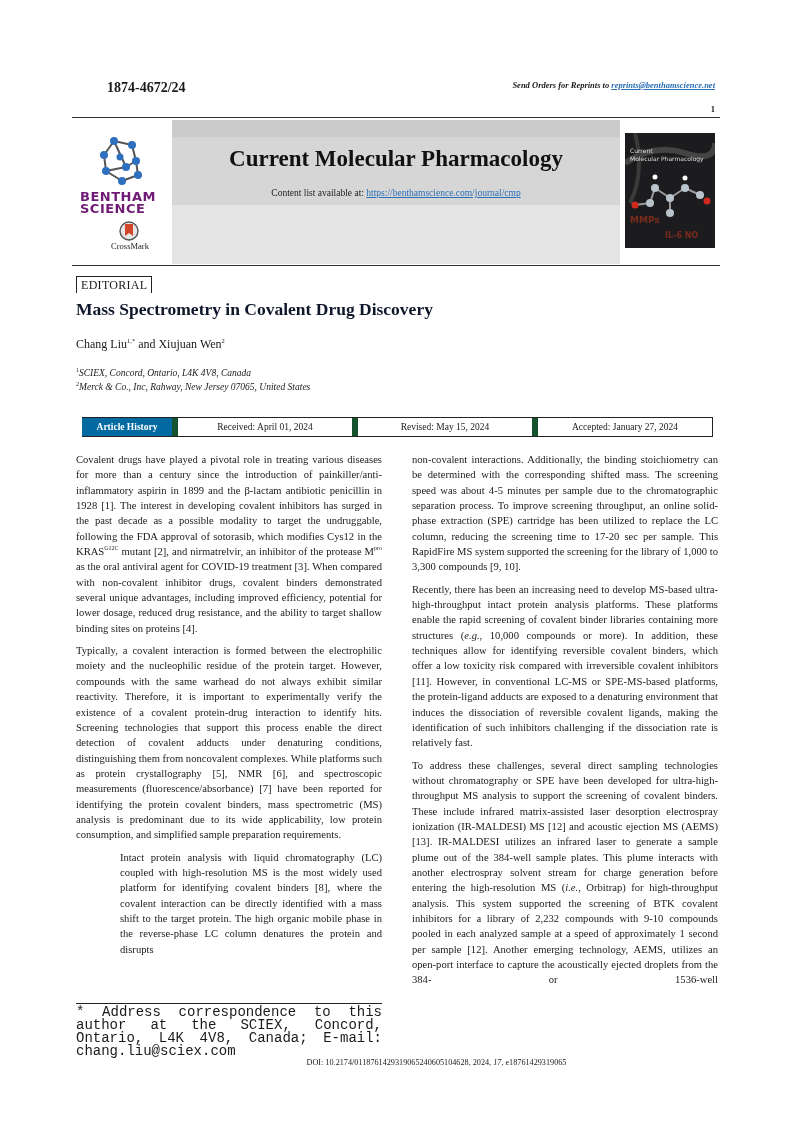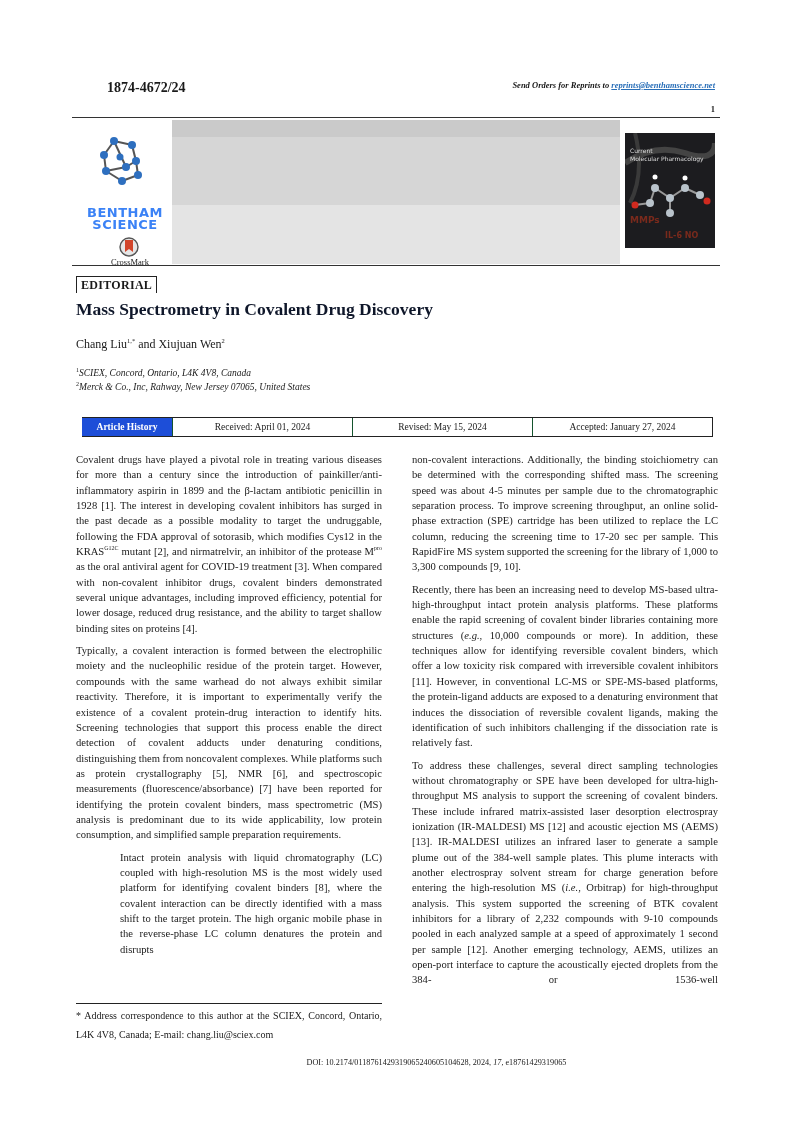--- a/index.html
+++ b/index.html
@@ -22,44 +22,44 @@
   .banner-top { position:absolute; left:0; top:0; width:100%; height:17px; background:#cacaca; }
   .banner-mid { position:absolute; left:0; top:17px; width:100%; height:68px; background:#d6d6d6; }
   .journal-title { position:absolute; left:0; width:100%; top:26px; text-align:center;
                    font-size: 23px; font-weight: bold; color:#111; }
   .content-list { position:absolute; left:0; width:100%; top:68px; text-align:center; font-size: 9.5px; color:#222; }
   .content-list a { color:#2a6fb8; text-decoration: underline; }
   .cover { left: 625px; top: 133px; width: 90px; height: 115px; background: #4d7c0f; overflow:hidden; }
 
   
   .editorial { left: 76px; top: 276px; padding: 0 4px; border: 1px solid #222; border-bottom: none;
-               font-size: 12px; font-weight: bold; letter-spacing: 0.3px; height: 16px; line-height: 16px; }
+               font-size: 12px; font-weight: normal; letter-spacing: 0.3px; height: 16px; line-height: 16px; }
   .article-title { left: 76px; top: 299px; font-size: 17.5px; font-weight: bold; color:#0f172a; }
   .authors { left: 76px; top: 337px; font-size: 12px; }
   .authors sup { font-size: 6.5px; }
   .affil { left: 76px; font-size: 9.5px; font-style: italic; }
   .affil sup { font-size: 6px; font-style: normal; }
   .affil1 { top: 367px; }
   .affil2 { top: 381px; }
 
   
   .history { left: 82px; top: 417px; width: 630px; height: 18px; display:flex;
              border: 1px solid #222; border-left:none; font-size: 9.5px; }
-  .history .lbl { width: 90px; background: #1d4ed8; color: #fff; font-weight: bold; text-align:center; line-height:18px; }
-  .history .cell { flex: 1; text-align:center; line-height:18px; border-left: 1px solid #14532d; }
+  .history .lbl { width: 90px; background: #0369a1; color: #fff; font-weight: bold; text-align:center; line-height:18px; }
+  .history .cell { flex: 1; text-align:center; line-height:18px; border-left: 6px solid #14532d; }
 
   
   .col { width: 306px; font-size: 10.6px; line-height: 15.35px; text-align: justify; }
   .col p { margin: 0 0 7px 0; }
   .col sup { font-size: 6px; line-height: 0; }
   .col-left { left: 76px; top: 452px; }
   .col-right { left: 412px; top: 452px; }
 
   .footnote-rule { left: 76px; top: 1003px; width: 306px; border-top: 1px solid #222; }
-  .footnote { left: 76px; top: 1006px; width: 306px; font-size: 10px; line-height: 19px; text-align: justify; }
+  .footnote { left: 76px; top: 1006px; width: 306px; font-size: 14px; line-height: 13px; text-align: justify; font-family: Liberation Mono, monospace; }
 
   .doi { left: 0; width: 793px; top: 1058px; text-align:center; font-size: 8.2px; padding-left: 40px; }
 </style>
 </head>
 <body>
 
 <div class="abs issn">1874-4672/24</div>
 <div class="abs reprints">
   <span>Send Orders for Reprints to </span><a>reprints@benthamscience.net</a>
 </div>
@@ -85,36 +85,40 @@
         <circle cx="40" cy="10" r="4"></circle>
         <circle cx="12" cy="20" r="4"></circle>
       <circle cx="44" cy="26" r="4"></circle>
         <circle cx="14" cy="36" r="4"></circle>
         <circle cx="34" cy="32" r="4"></circle>
       <circle cx="30" cy="46" r="4"></circle>
         <circle cx="46" cy="40" r="4"></circle>
         <circle cx="28" cy="22" r="3.5"></circle>
     </g>
   </svg>
-  <div style="font-family:'DejaVu Sans',sans-serif;font-weight:bold;color:#3b82f6;font-size:13px;line-height:12px;letter-spacing:0.5px;margin-top:18px;text-align:center;">
+  <div style="font-family:'DejaVu Sans',sans-serif;font-weight:bold;color:#701a75;font-size:13px;line-height:12px;letter-spacing:0.5px;margin-top:2px;">
     <div>BENTHAM</div>
     <div>SCIENCE</div>
   </div>
   <div style="display:flex;align-items:center;margin-top:6px;margin-left:8px;flex-direction:column;">
     <svg width="20" height="20" viewBox="0 0 20 20">
       <circle cx="10" cy="10" r="9" fill="#e6e6e6" stroke="#555" stroke-width="1.4"></circle>
       <path d="M6 3 H14 V15 L10 12 L6 15 Z" fill="#d2452b"></path>
     </svg>
     <span style="font-size:8.5px;margin-left:2px;">CrossMark</span>
   </div>
 </div>
 
 <div class="abs banner">
   <div class="banner-top"></div>
   <div class="banner-mid"></div>
+  <div class="journal-title">Current Molecular Pharmacology</div>
+  <div class="content-list">
+    <span>Content list available at: </span><a>https://benthamscience.com/journal/cmp</a>
+  </div>
 </div>
 
 <div class="abs cover">
   <svg width="90" height="115" viewBox="0 0 90 115">
     <rect width="90" height="115" fill="#1c1c1f"></rect>
     <path d="M0 30 Q30 10 60 20 T90 10" stroke="#444" stroke-width="6" fill="none"></path>
     <path d="M10 0 Q20 40 5 70" stroke="#3a3a3a" stroke-width="4" fill="none"></path>
     <text x="5" y="90" font-size="9" fill="#7a2a1c" font-family="DejaVu Sans, sans-serif" font-weight="bold">MMPs</text>
     <text x="40" y="105" font-size="8" fill="#7a2a1c" font-family="DejaVu Sans, sans-serif" font-weight="bold">IL-6 NO</text>
     <g stroke="#999" stroke-width="2">

